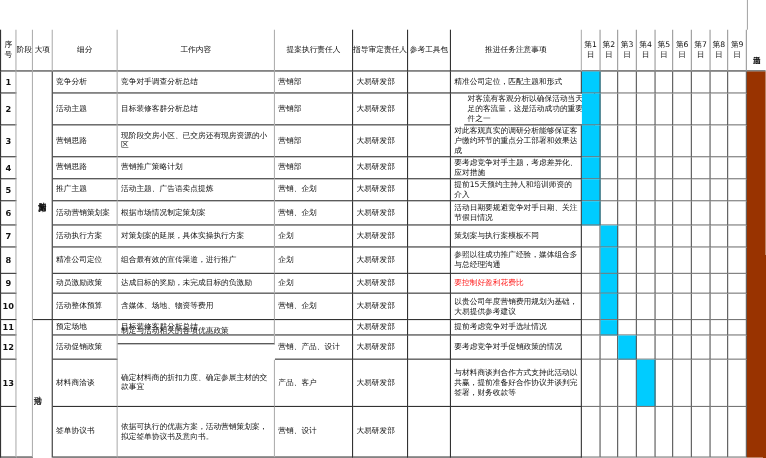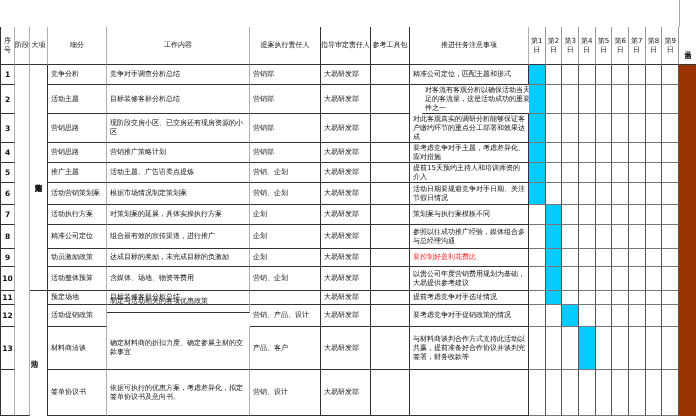--- a/index.html
+++ b/index.html
@@ -293,21 +293,21 @@
         <div class="cell day filled" style="left: 579.01px; top: 327px; width: 16.67px; height: 43px;"></div>
         <div class="cell day" style="left: 595.68px; top: 327px; width: 16.67px; height: 43px;"></div>
         <div class="cell day" style="left: 612.35px; top: 327px; width: 16.67px; height: 43px;"></div>
         <div class="cell day" style="left: 629.02px; top: 327px; width: 16.67px; height: 43px;"></div>
         <div class="cell day" style="left: 645.69px; top: 327px; width: 16.67px; height: 43px;"></div>
         <div class="cell day" style="left: 662.36px; top: 327px; width: 16.67px; height: 43px;"></div>
       </div>
       <div>
         <div class="cell num light-r" style="border-left: 1px solid rgb(51, 51, 51); left: 0px; top: 370px; width: 15px; height: 46px;"></div>
         <div class="cell txt light-r" style="left: 48px; top: 370px; width: 59px; height: 46px;">签单协议书</div>
-        <div class="cell txt light-r" style="left: 107px; top: 370px; width: 143px; height: 46px;">依据可执行的优惠方案，考虑差异化，拟定签单协议书及意向书。</div>
+        <div class="cell txt light-r" style="left: 107px; top: 370px; width: 143px; height: 46px;">依据可执行的优惠方案，活动营销策划案，拟定签单协议书及意向书。</div>
         <div class="cell txt" style="left: 250px; top: 370px; width: 71px; height: 46px;">营销、设计</div>
         <div class="cell txt" style="left: 321px; top: 370px; width: 50px; height: 46px;">大易研发部</div>
         <div class="cell txt" style="left: 371px; top: 370px; width: 39px; height: 46px;"></div>
         <div class="cell txt" style="left: 410px; top: 370px; width: 119px; height: 46px;"></div>
         <div class="cell day" style="left: 529px; top: 370px; width: 16.67px; height: 46px;"></div>
         <div class="cell day" style="left: 545.67px; top: 370px; width: 16.67px; height: 46px;"></div>
         <div class="cell day" style="left: 562.34px; top: 370px; width: 16.67px; height: 46px;"></div>
         <div class="cell day" style="left: 579.01px; top: 370px; width: 16.67px; height: 46px;"></div>
         <div class="cell day" style="left: 595.68px; top: 370px; width: 16.67px; height: 46px;"></div>
         <div class="cell day" style="left: 612.35px; top: 370px; width: 16.67px; height: 46px;"></div>

